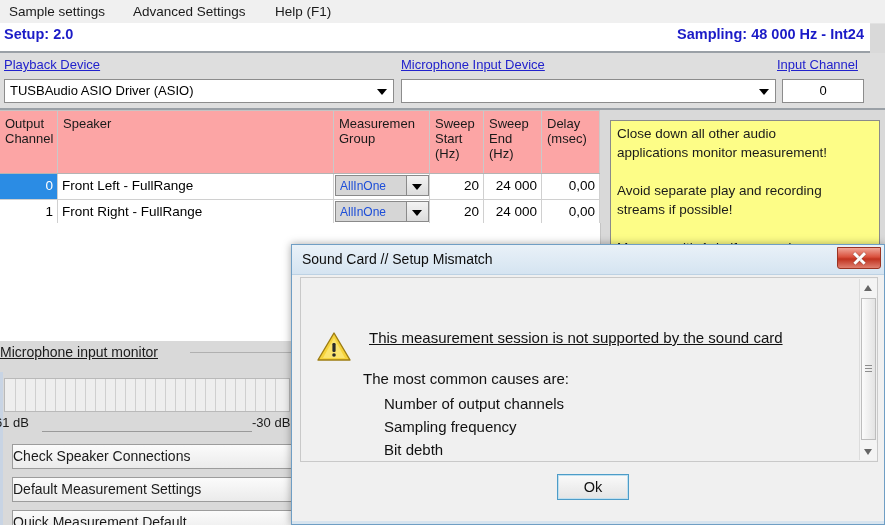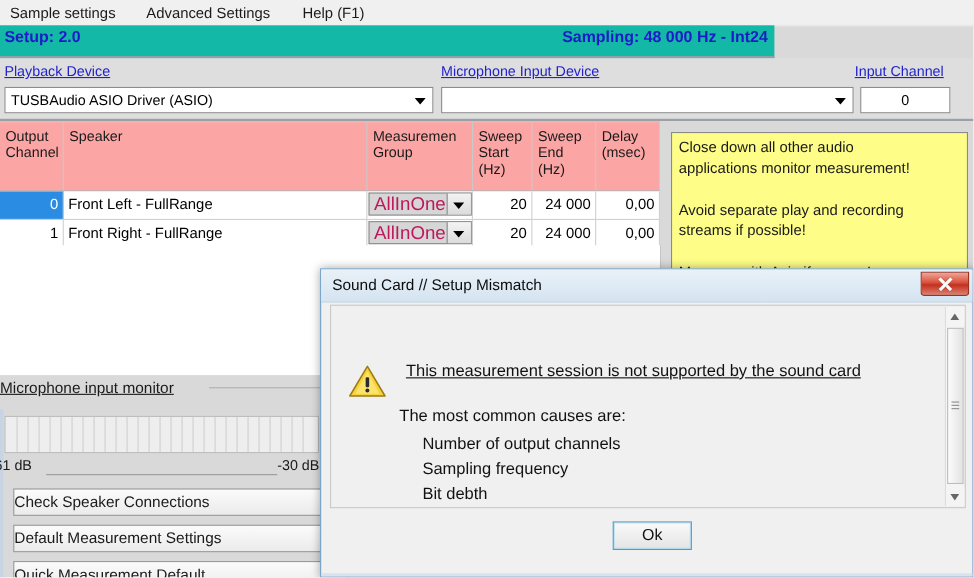--- a/index.html
+++ b/index.html
@@ -34,22 +34,22 @@
     color: #1a1a1a;
     padding: 2px 5px;
     white-space: nowrap;
     cursor: default;
   }
 
   
   .setupbar {
     position: absolute;
     left: 0; top: 23px;
-    width: 704px; height: 28px;
-    background: #14b8a6;
+    width: 870px; height: 28px;
+    background: #ffffff;
     border-bottom: 2px solid #9aa0a6;
   }
   .setup-label {
     position: absolute;
     left: 4px; top: 3px;
     font-size: 14.5px;
     font-weight: bold;
     color: #1b1bc7;
     white-space: nowrap;
   }
@@ -162,22 +162,22 @@
     box-sizing: border-box;
     margin: 1px 0 0 1px;
     height: 21px;
     background: #d6d6d6;
     border: 1px solid #8a8a8a;
     display: flex;
     align-items: center;
     position: relative;
   }
   .cellcombo-text {
-    font-size: 17px;
-    color: #be185d;
+    font-size: 12px;
+    color: #1d4ed8;
     padding-left: 4px;
     white-space: nowrap;
   }
   .cellcombo-btn {
     position: absolute;
     right: 0; top: 0; bottom: 0;
     width: 21px;
     background: linear-gradient(#f3f3f3, #dcdcdc);
     border-left: 1px solid #8a8a8a;
   }

